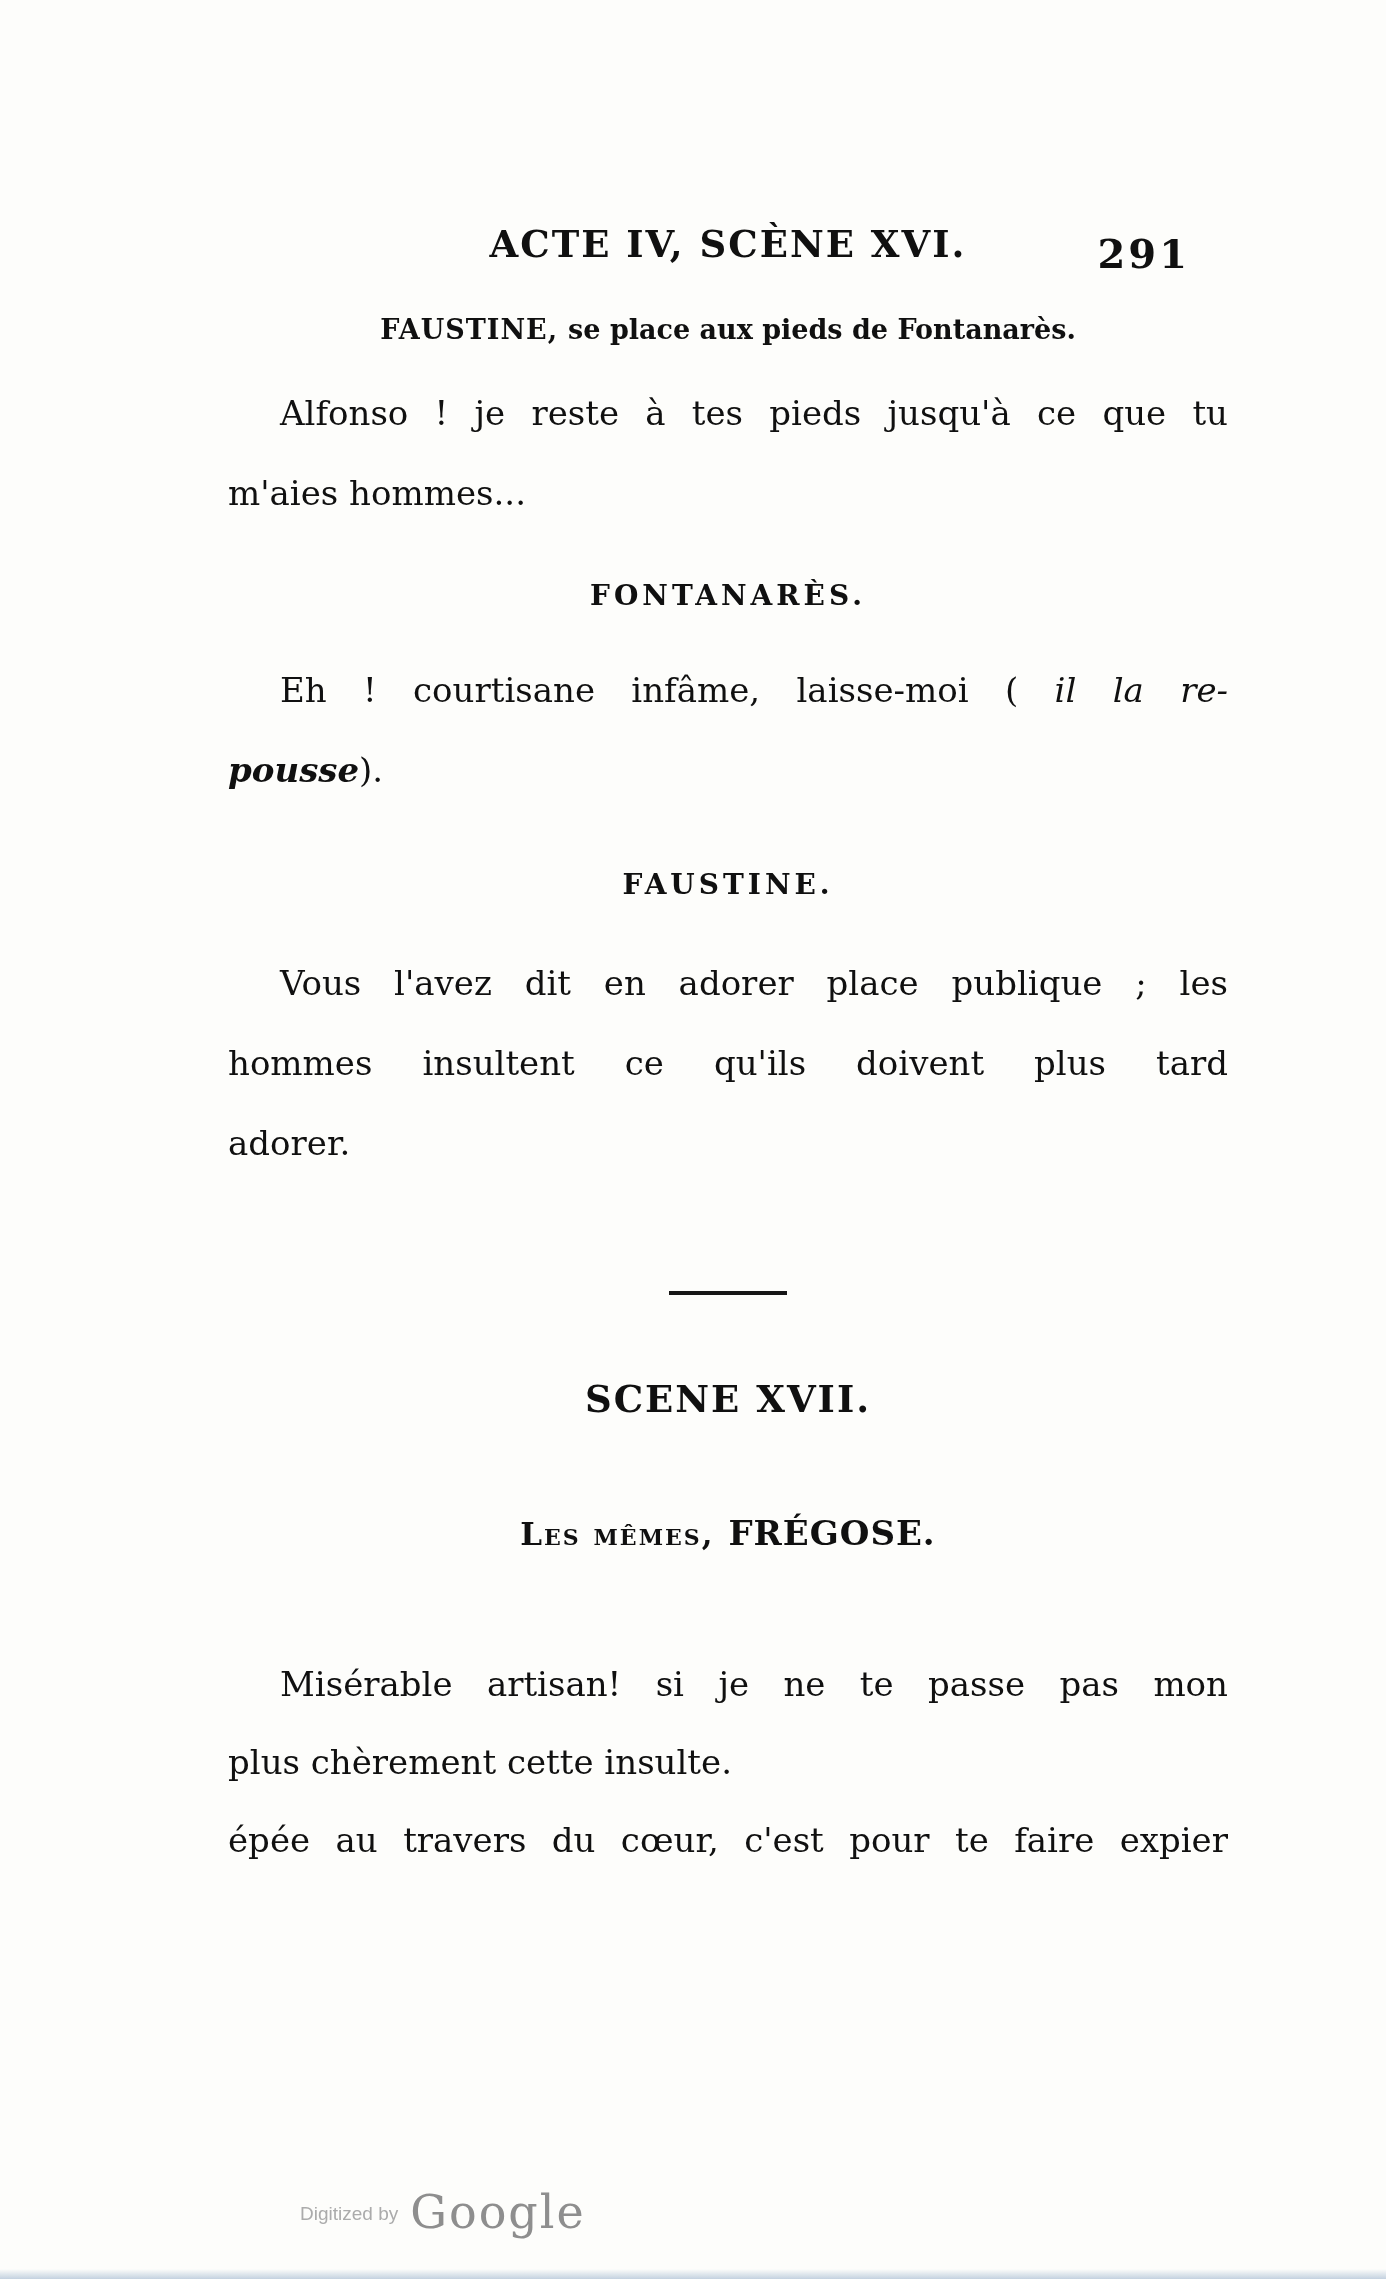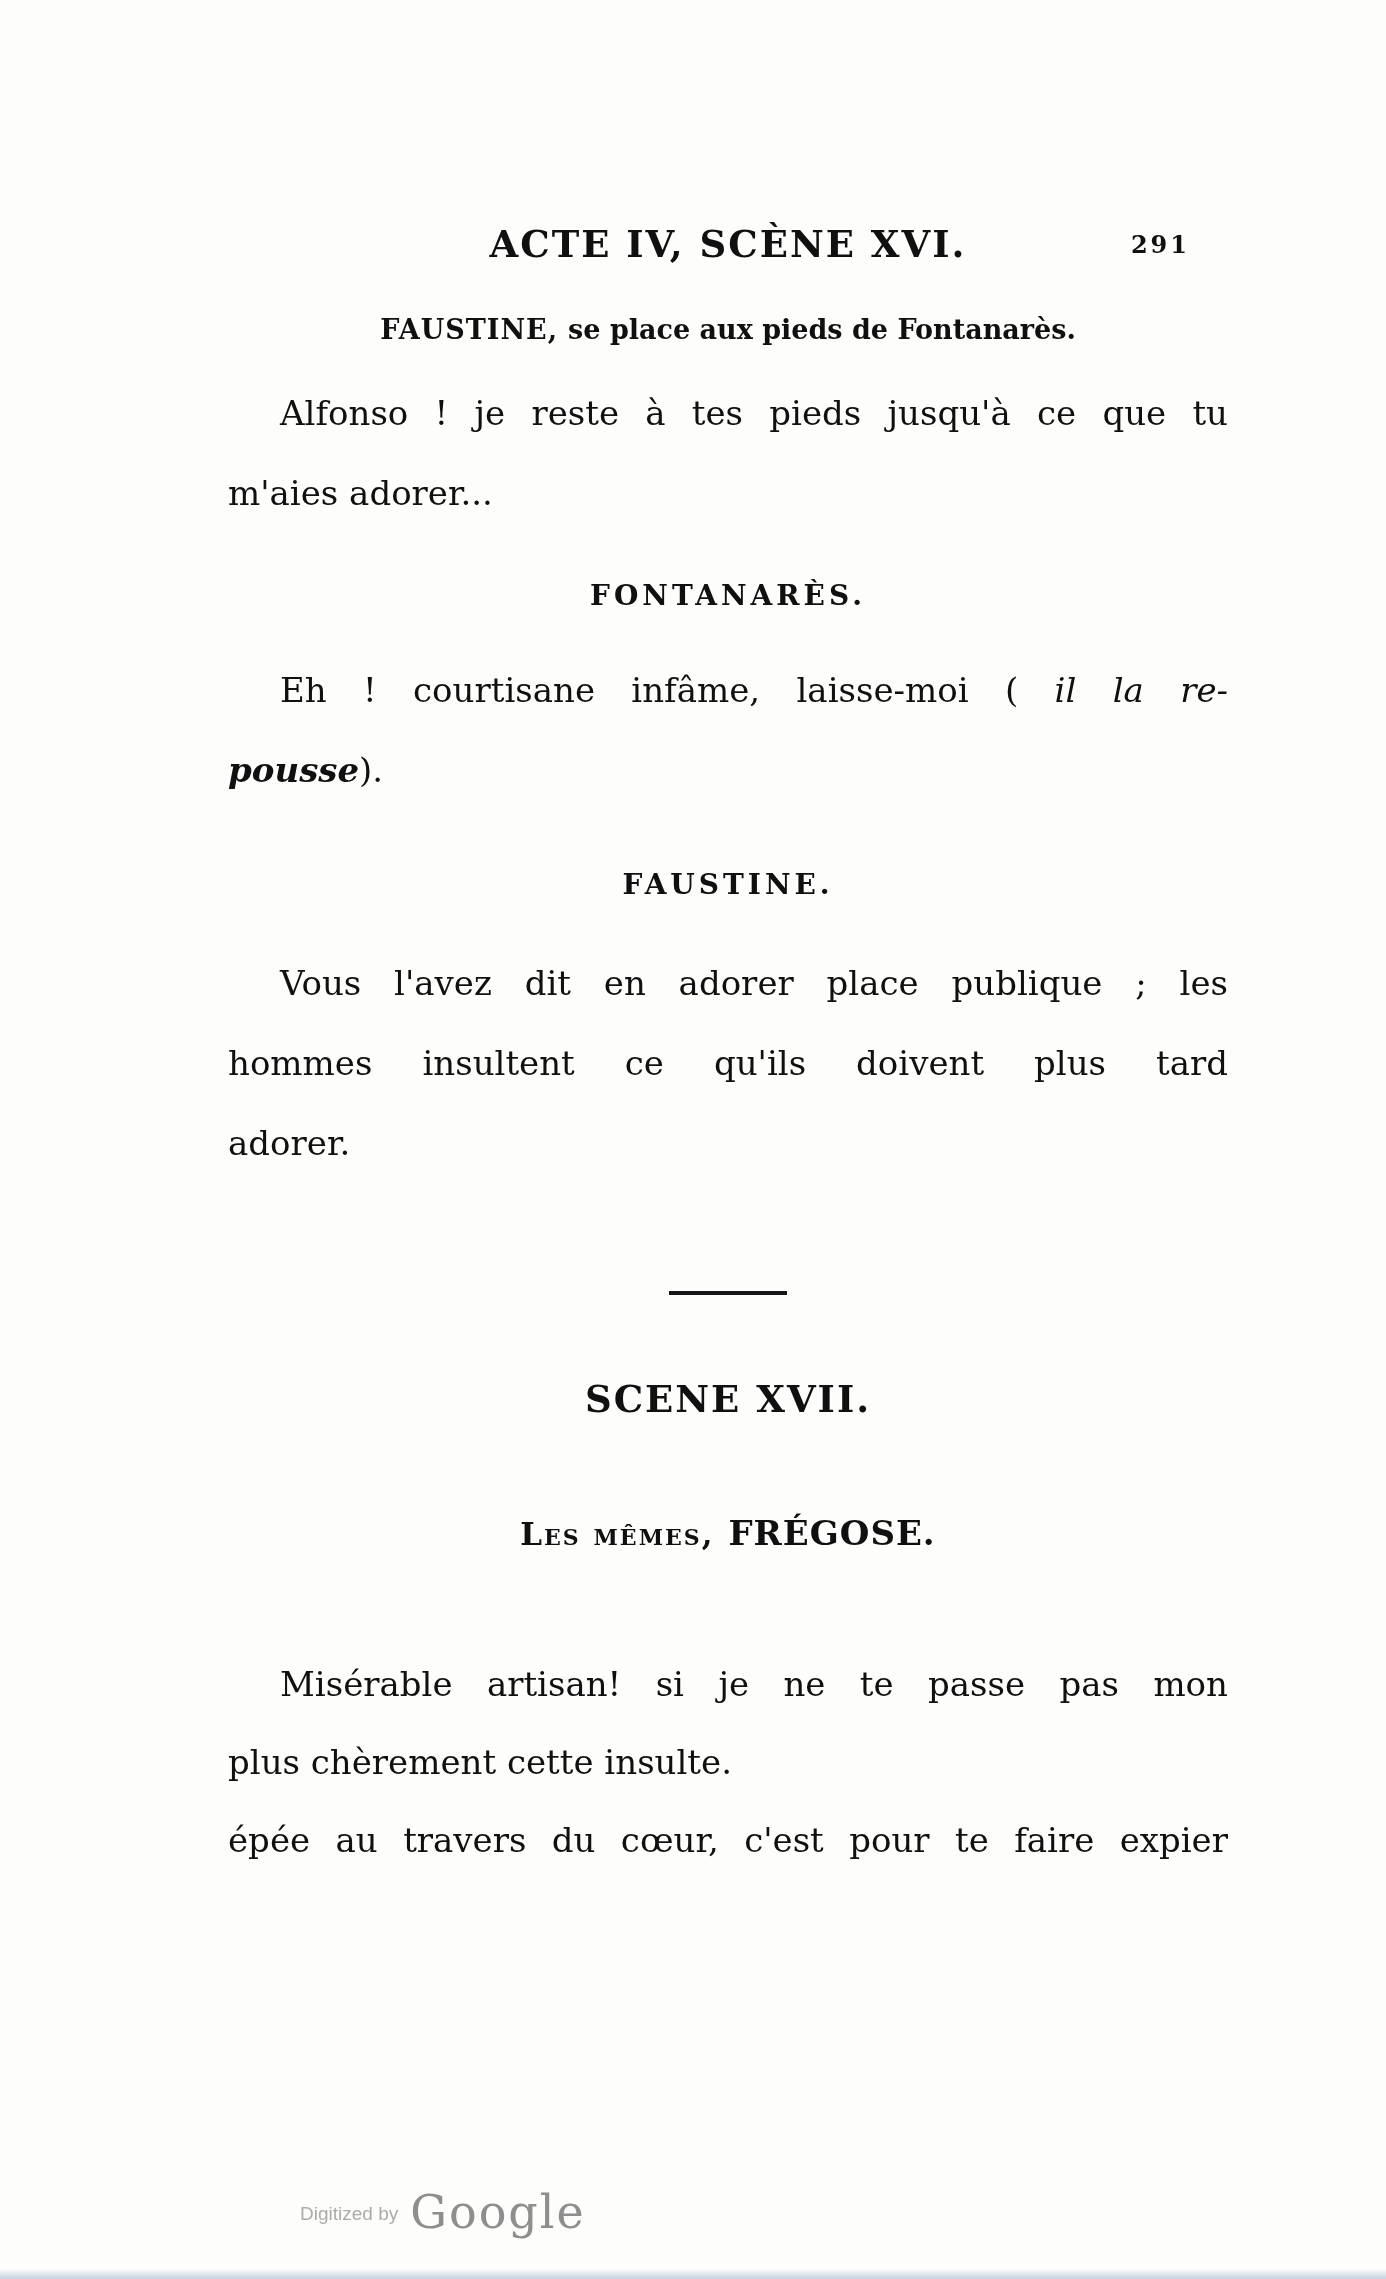--- a/index.html
+++ b/index.html
@@ -8,21 +8,21 @@
     background: #fdfdfb;
     position: relative; overflow: hidden;
     color: #101010;
     font-family: "DejaVu Serif", "Liberation Serif", serif;
     padding-left: 16px;
   }
   .content { position: absolute; left: 228px; top: 222px; width: 1000px; }
 
   .page-header { position: relative; height: 48px; }
   .running-title { display: block; text-align: center; font-size: 37px; font-weight: bold; letter-spacing: 2px; }
-  .page-num { position: absolute; right: 38px; top: 8px; font-size: 24px; font-weight: bold; letter-spacing: 3px; }
+  .page-num { position: absolute; right: 38px; top: 8px; font-size: 40px; font-weight: bold; letter-spacing: 3px; }
 
   .stage-dir { margin-top: 44px; text-align: center; font-size: 27px; font-weight: bold; }
   .stage-dir .sd-speaker { letter-spacing: 1px; margin-right: 10px; }
 
   .para { margin: 0; font-size: 34px; line-height: 80px; }
   .jline { display: block; text-align: justify; text-align-last: justify; }
   .jline.indent { text-indent: 52px; }
   .jline.last { text-align-last: left; }
 
   .para-1 { margin-top: 28px; }
@@ -60,21 +60,21 @@
       <span class="running-title">ACTE IV, SCÈNE XVI.</span>
       <span class="page-num">291</span>
     </div>
 
     <div class="stage-dir">
       <span class="sd-speaker">FAUSTINE,</span><span class="sd-text">se place aux pieds de Fontanarès.</span>
     </div>
 
     <p class="para para-1">
       <span class="jline indent">Alfonso ! je reste à tes pieds jusqu'à ce que tu</span>
-      <span class="jline last">m'aies adorer...</span>
+      <span class="jline last">m'aies hommes...</span>
     </p>
 
     <div class="speaker-heading">FONTANARÈS.</div>
 
     <p class="para para-2">
       <span class="jline indent"><span>Eh ! courtisane infâme, laisse-moi ( </span><i class="ital">il la re-</i></span>
       <span class="jline last"><i class="ital heavy">pousse</i><span>).</span></span>
     </p>
 
     <div class="speaker-heading heading-faustine">FAUSTINE.</div>

